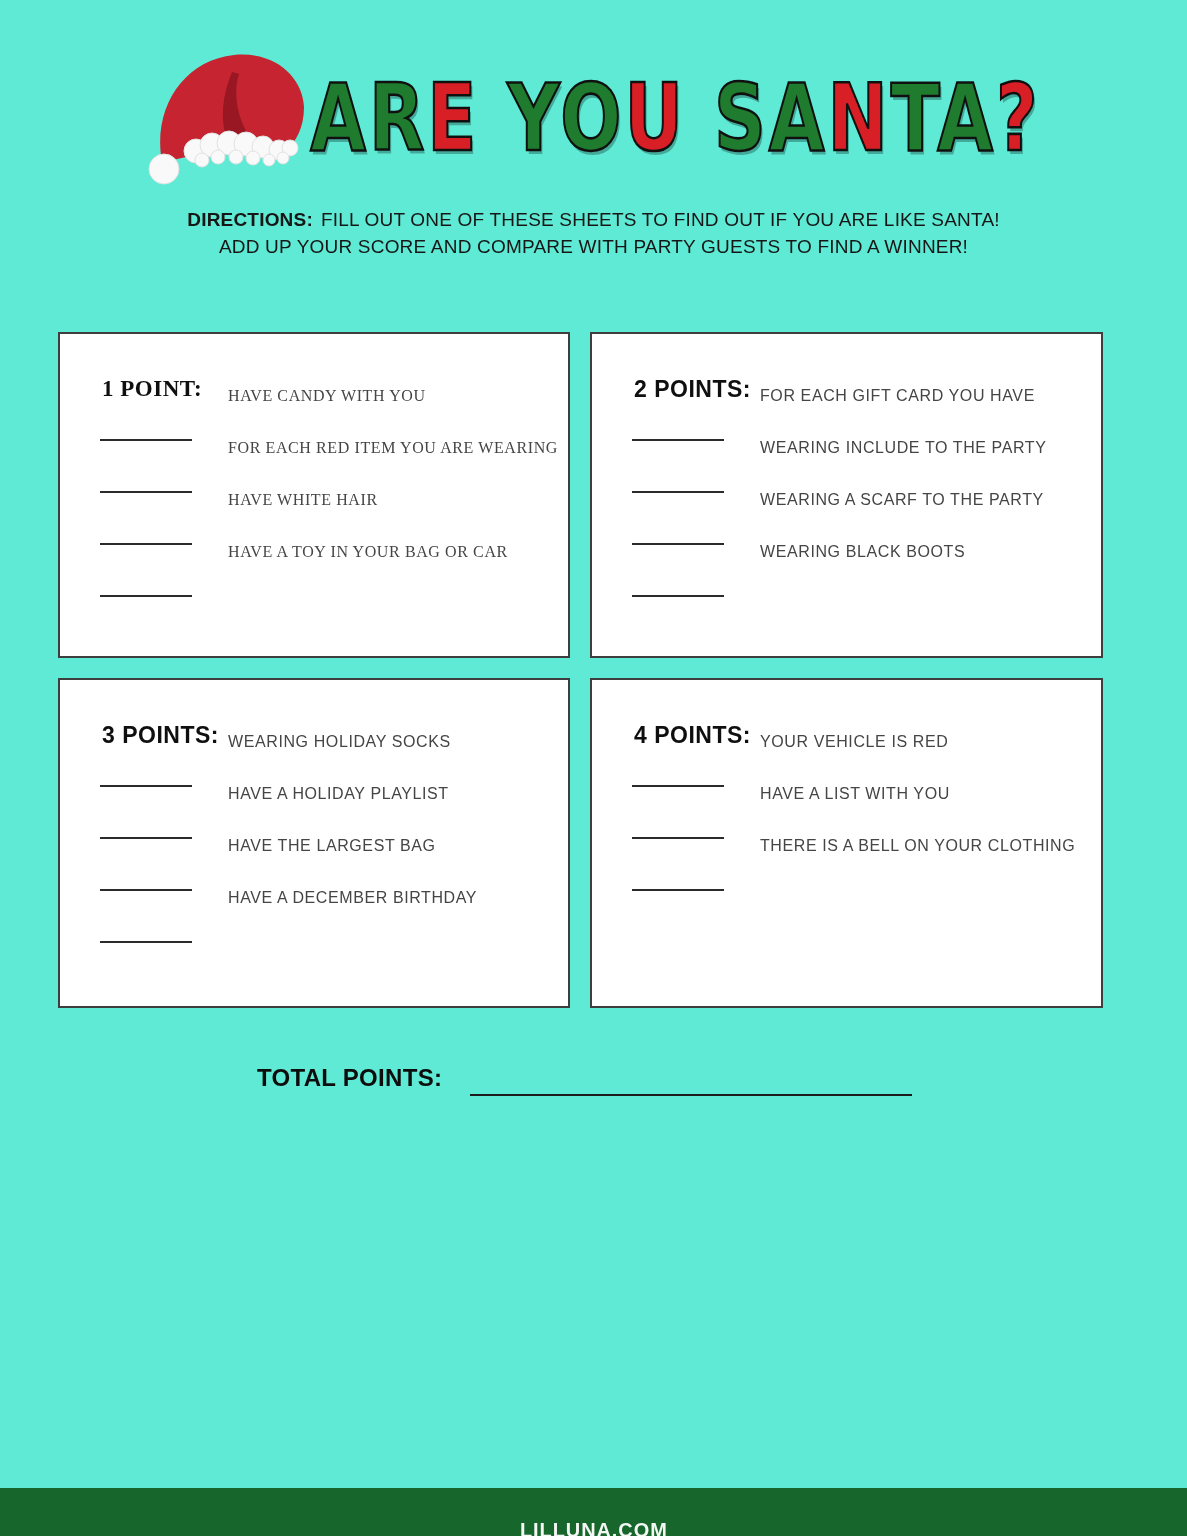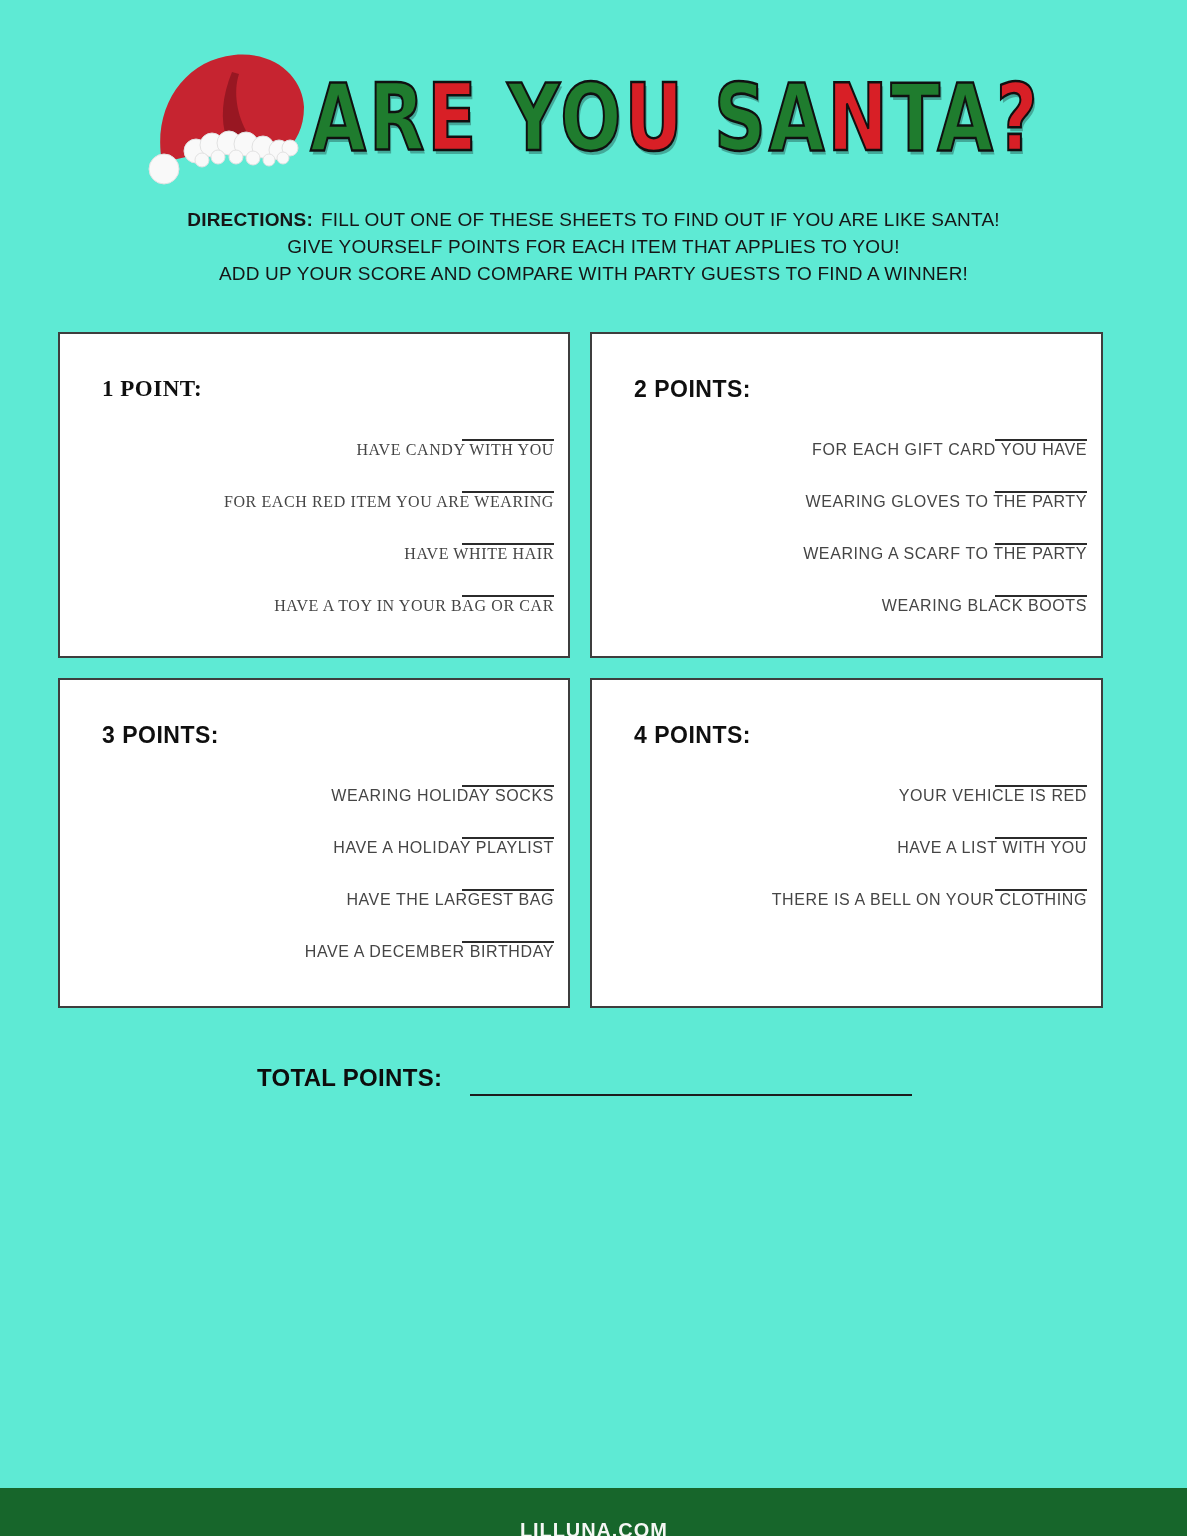--- a/index.html
+++ b/index.html
@@ -32,21 +32,21 @@
   .box{position:absolute;border:2px solid var(--box-border,#3e3e3e);background:#fff;box-sizing:border-box;}
   .box.b1{left:58px; top:332px;width:512px;height:326px;font-family:Liberation Serif, serif;}
   .box.b2{left:590px;top:332px;width:513px;height:326px;}
   .box.b3{left:58px; top:678px;width:512px;height:330px;}
   .box.b4{left:590px;top:678px;width:513px;height:330px;}
   .box-h{
     position:absolute;top:42px;left:42px;margin:0;
     font-size:23px;font-weight:700;letter-spacing:0.5px;color:#0f0f0f;
   }
   .rows{position:absolute;top:53px;left:40px;right:14px;}
-  .row{height:52px;display:flex;align-items:flex-end;flex-direction:column;}
+  .row{height:52px;display:flex;align-items:flex-start;}
   .blank{
     width:92px;height:100%;flex:0 0 auto;
     border-bottom:2px solid #2b2b2b;
     font-size:16px;color:#222;text-align:center;
   }
   .lbl{
     margin-left:36px;padding-bottom:4px;
     font-size:16px;letter-spacing:0.6px;color:#454545;white-space:nowrap;
   }
   
@@ -94,21 +94,20 @@
         <circle cx="18" cy="123" r="15"></circle>
       </g>
     </svg>
     <h1 class="title"><span class="lt" style="color: rgb(31, 124, 46);">A</span><span class="lt" style="color: rgb(31, 124, 46);">R</span><span class="lt" style="color: rgb(216, 31, 38);">E</span><span class="lt"> </span><span class="lt" style="color: rgb(31, 124, 46);">Y</span><span class="lt" style="color: rgb(31, 124, 46);">O</span><span class="lt" style="color: rgb(216, 31, 38);">U</span><span class="lt"> </span><span class="lt" style="color: rgb(31, 124, 46);">S</span><span class="lt" style="color: rgb(31, 124, 46);">A</span><span class="lt" style="color: rgb(216, 31, 38);">N</span><span class="lt" style="color: rgb(31, 124, 46);">T</span><span class="lt" style="color: rgb(31, 124, 46);">A</span><span class="lt" style="color: rgb(216, 31, 38);">?</span></h1>
   </div>
 
   <div class="directions">
     <div>
       <span class="dir-label">DIRECTIONS:</span><span>FILL OUT ONE OF THESE SHEETS TO FIND OUT IF YOU ARE LIKE SANTA!</span>
     </div>
-    <div>GIVE YOURSELF POINTS FOR EACH ITEM THAT APPLIES TO YOU!</div>
     <div>ADD UP YOUR SCORE AND COMPARE WITH PARTY GUESTS TO FIND A WINNER!</div>
   </div>
 
   <section class="box b1">
     <h2 class="box-h">1 POINT:</h2>
     <div class="rows">
       <div class="row">
         <span class="blank"></span>
         <span class="lbl">HAVE CANDY WITH YOU</span>
       </div>
@@ -129,21 +128,21 @@
 
   <section class="box b2">
     <h2 class="box-h">2 POINTS:</h2>
     <div class="rows">
       <div class="row">
         <span class="blank"></span>
         <span class="lbl">FOR EACH GIFT CARD YOU HAVE</span>
       </div>
       <div class="row">
         <span class="blank"></span>
-        <span class="lbl">WEARING GLOVES TO THE PARTY</span>
+        <span class="lbl">WEARING INCLUDE TO THE PARTY</span>
       </div>
       <div class="row">
         <span class="blank"></span>
         <span class="lbl">WEARING A SCARF TO THE PARTY</span>
       </div>
       <div class="row">
         <span class="blank"></span>
         <span class="lbl">WEARING BLACK BOOTS</span>
       </div>
     </div>

